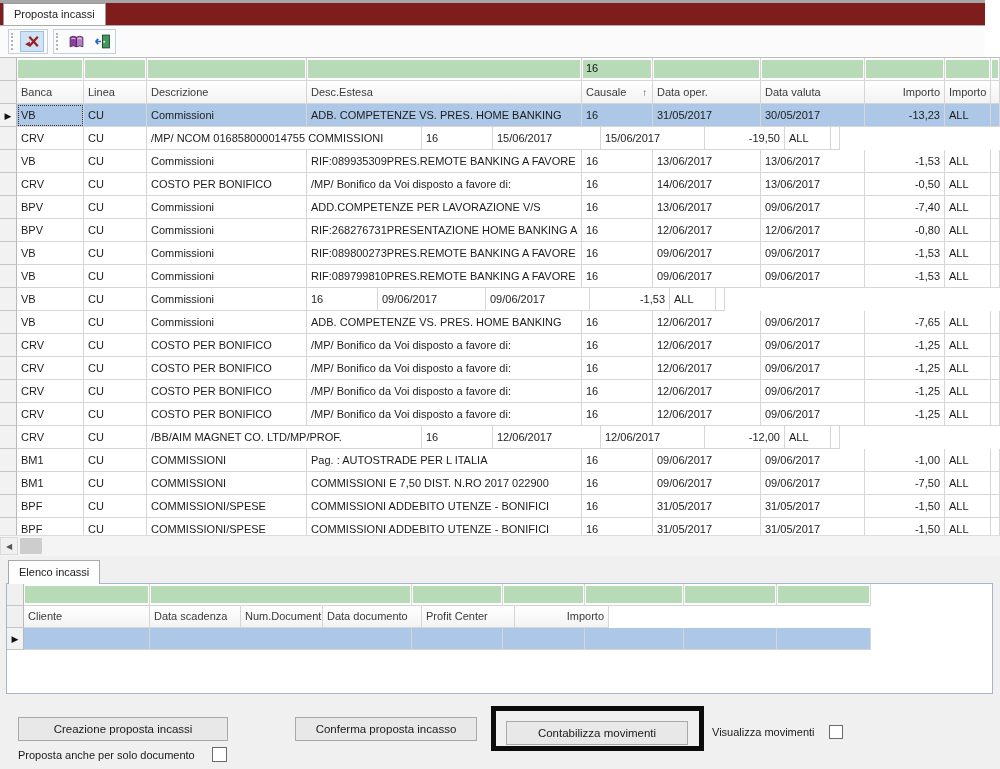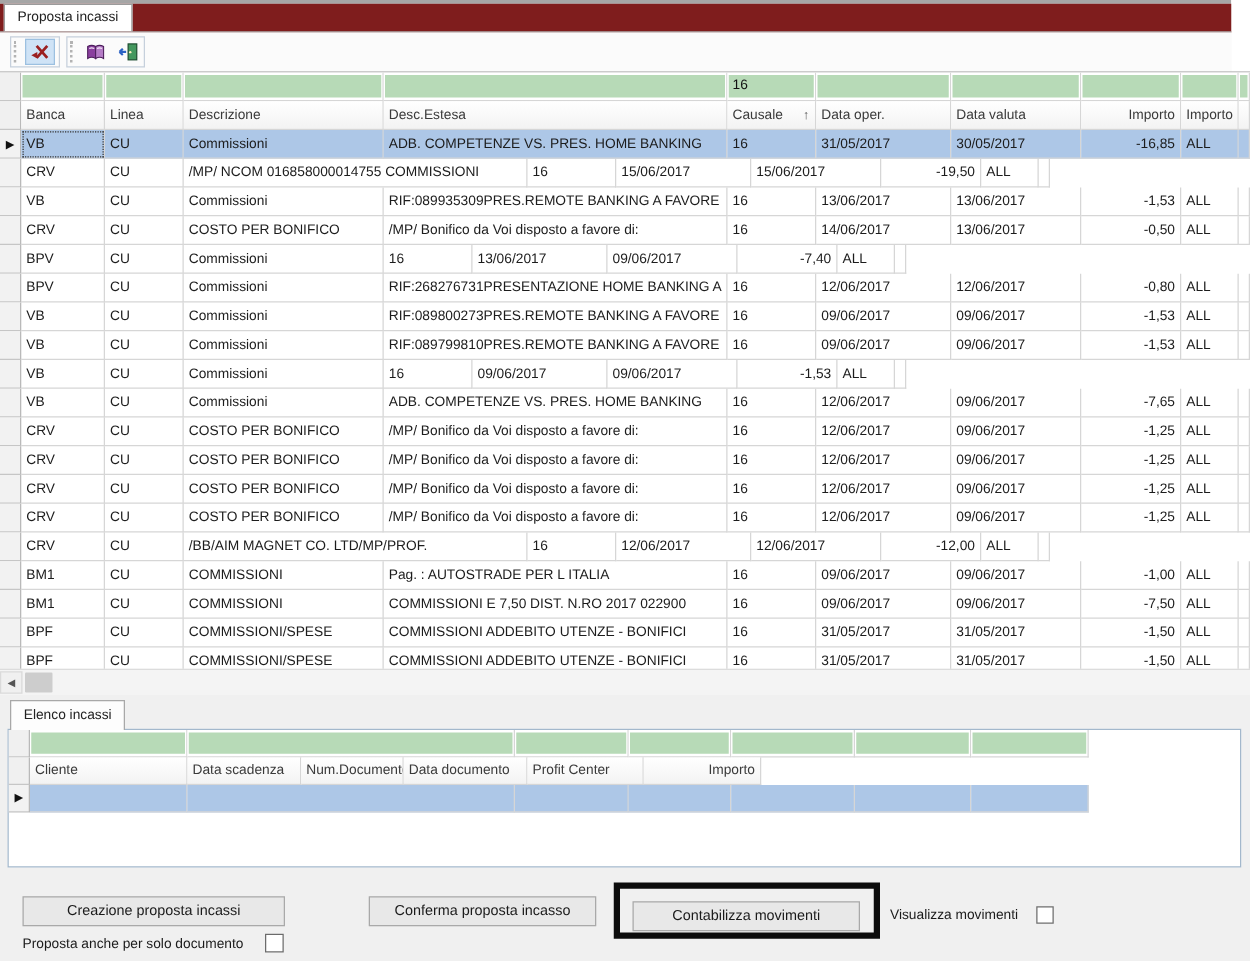--- a/index.html
+++ b/index.html
@@ -174,21 +174,21 @@
     </div>
     <div class="grow">
       <div class="gc marker" style="width:17px"><span class="arr">▶</span></div>
       <div class="gc sel focus-cell" style="width:67px">VB</div>
       <div class="gc sel" style="width:63px">CU</div>
       <div class="gc sel" style="width:160px">Commissioni</div>
       <div class="gc sel" style="width:275px">ADB. COMPETENZE VS. PRES. HOME BANKING</div>
       <div class="gc sel" style="width:71px">16</div>
       <div class="gc sel" style="width:108px">31/05/2017</div>
       <div class="gc sel" style="width:104px">30/05/2017</div>
-      <div class="gc right sel" style="width:80px">-16,85</div>
+      <div class="gc right sel" style="width:80px">-13,23</div>
       <div class="gc sel" style="width:46px">ALL</div>
       <div class="gc sel" style="width:9px"></div>
     </div>
     <div class="grow">
       <div class="gc marker" style="width:17px"></div>
       <div class="gc" style="width:67px">CRV</div>
       <div class="gc" style="width:63px">CU</div>
       <div class="gc" style="width:275px">/MP/ NCOM 016858000014755 COMMISSIONI</div>
       <div class="gc" style="width:71px">16</div>
       <div class="gc" style="width:108px">15/06/2017</div>
@@ -221,20 +221,21 @@
       <div class="gc" style="width:104px">13/06/2017</div>
       <div class="gc right" style="width:80px">-0,50</div>
       <div class="gc" style="width:46px">ALL</div>
       <div class="gc" style="width:9px"></div>
     </div>
     <div class="grow">
       <div class="gc marker" style="width:17px"></div>
       <div class="gc" style="width:67px">BPV</div>
       <div class="gc" style="width:63px">CU</div>
       <div class="gc" style="width:160px">Commissioni</div>
+      <div class="gc" style="width:275px">ADD.COMPETENZE PER LAVORAZIONE V/S</div>
       <div class="gc" style="width:71px">16</div>
       <div class="gc" style="width:108px">13/06/2017</div>
       <div class="gc" style="width:104px">09/06/2017</div>
       <div class="gc right" style="width:80px">-7,40</div>
       <div class="gc" style="width:46px">ALL</div>
       <div class="gc" style="width:9px"></div>
     </div>
     <div class="grow">
       <div class="gc marker" style="width:17px"></div>
       <div class="gc" style="width:67px">BPV</div>

